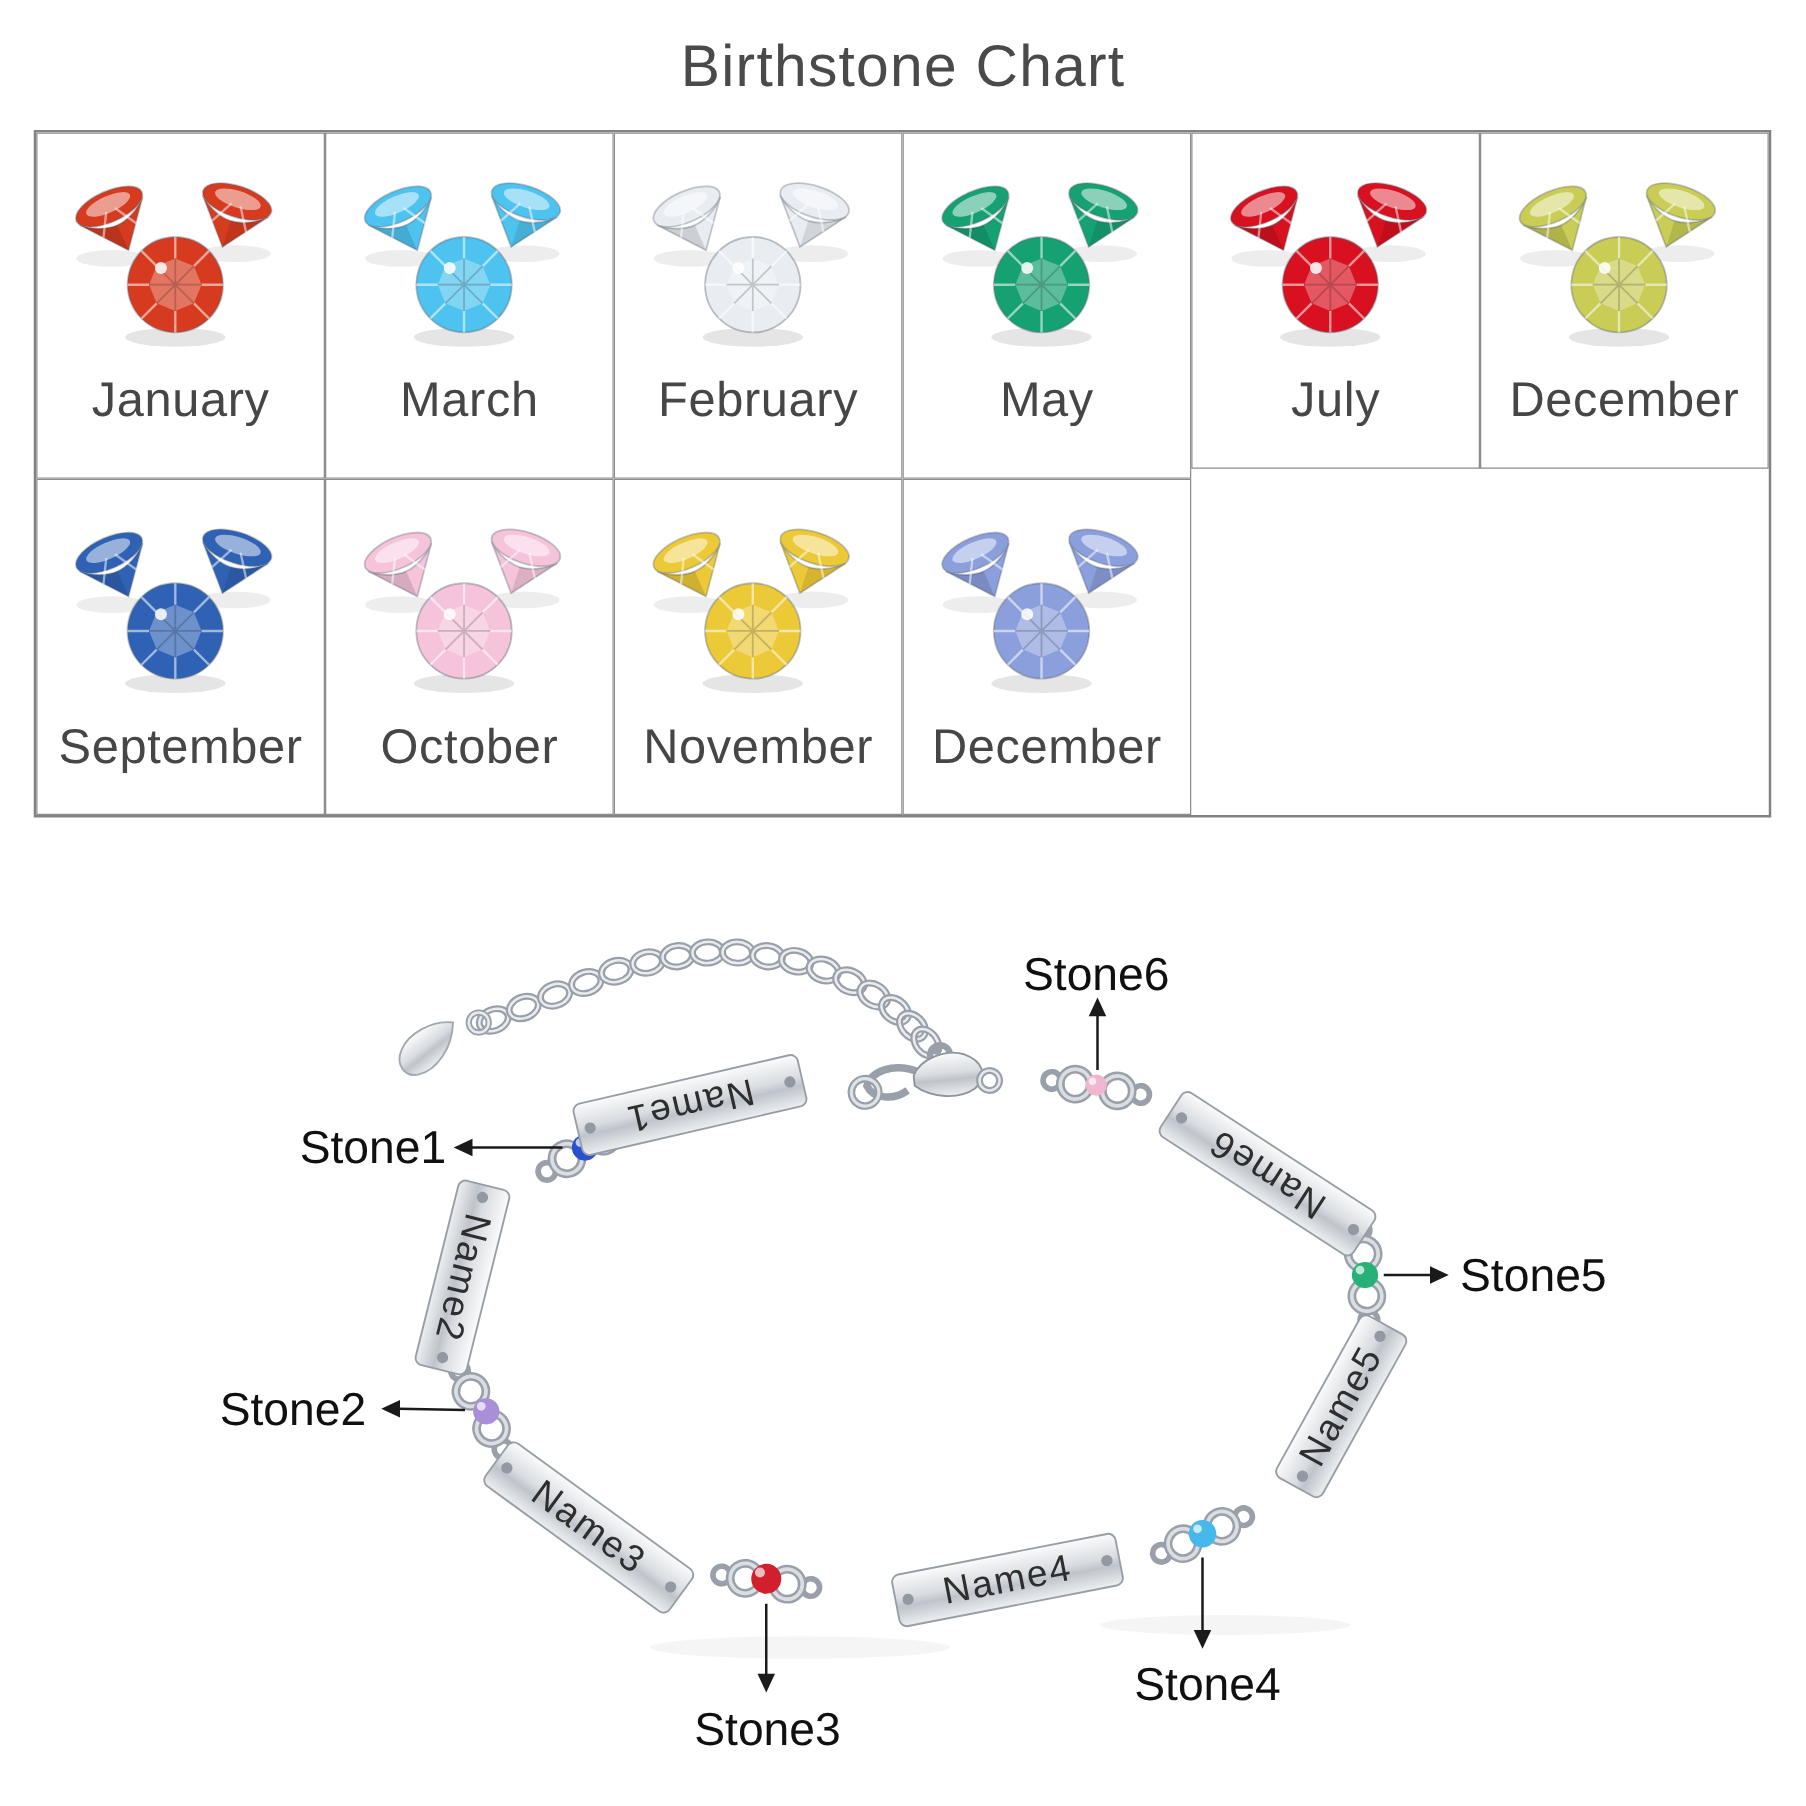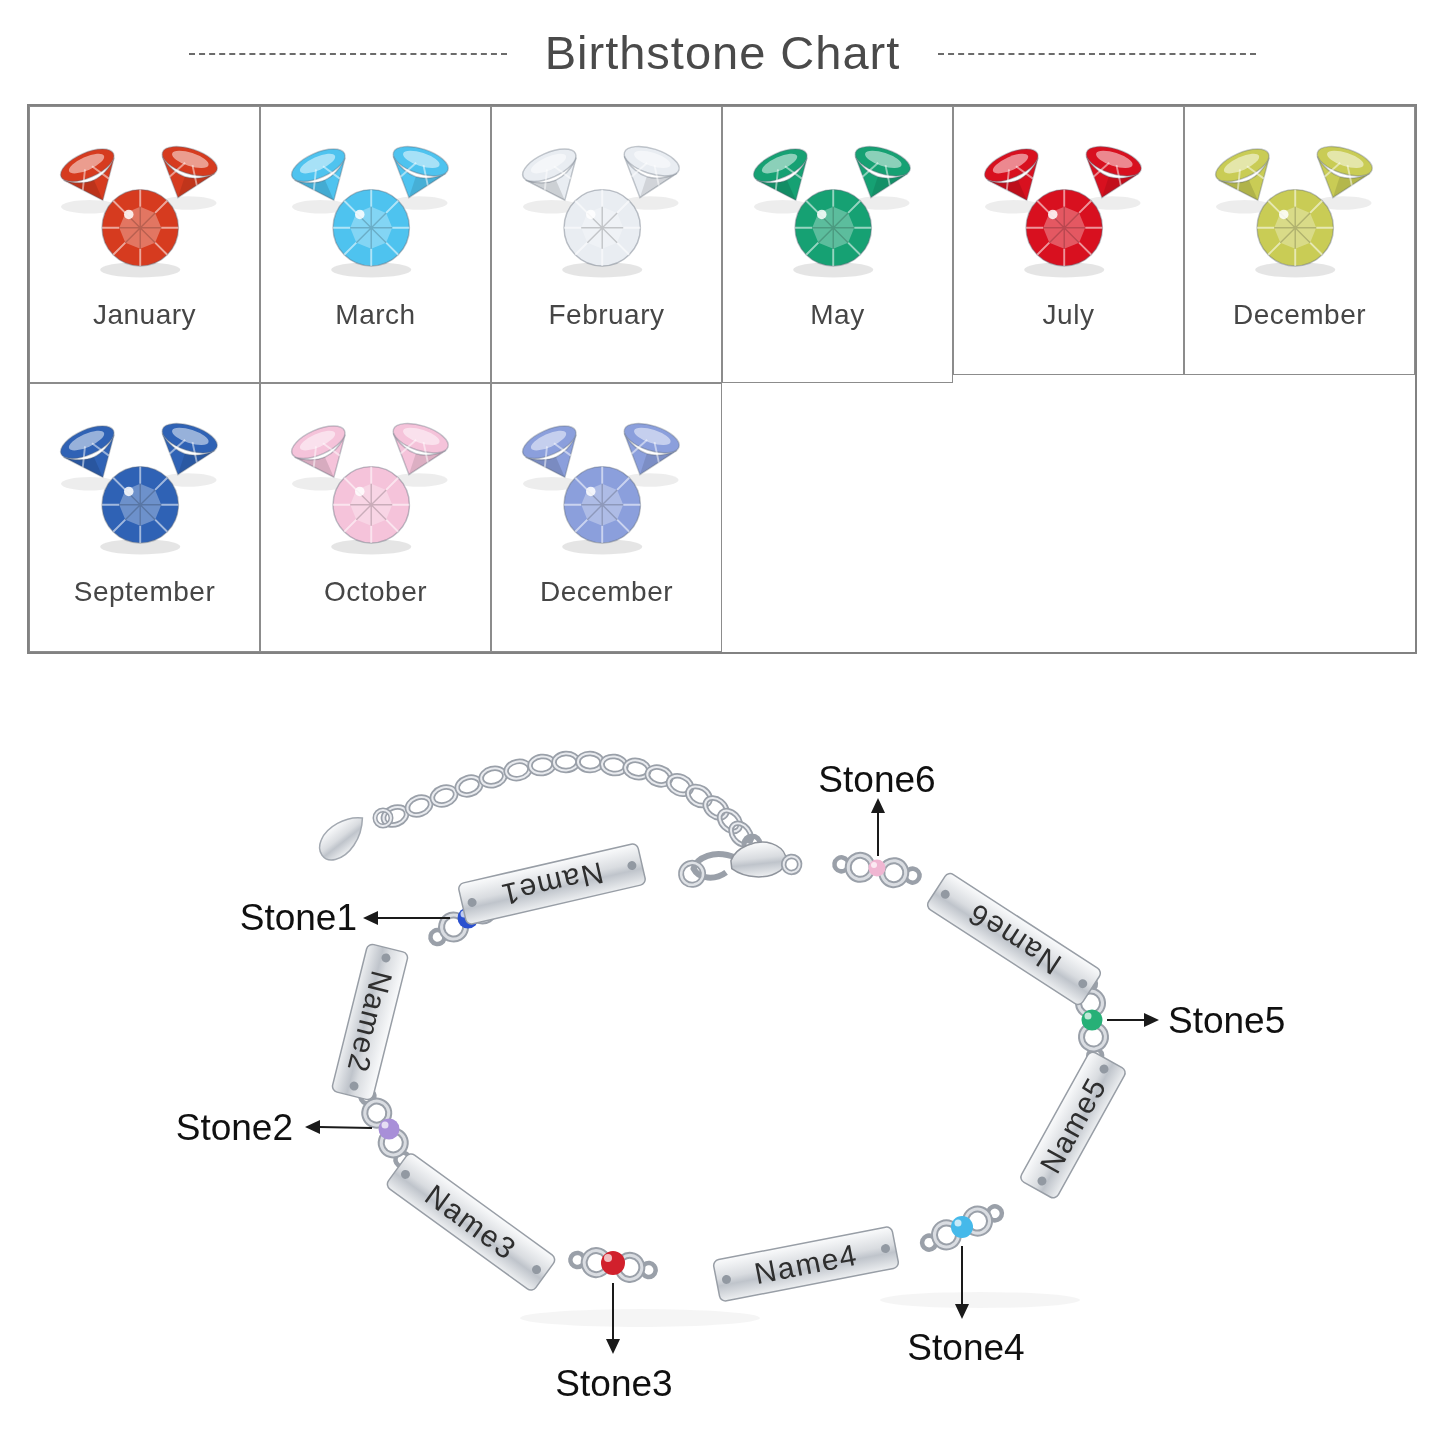--- a/index.html
+++ b/index.html
@@ -1,32 +1,32 @@
 <!DOCTYPE html>
 <html><head>
 <meta charset="utf-8">
 <style>
   html,body{margin:0;padding:0;background:#ffffff;}
   body{width:1445px;height:1445px;position:relative;overflow:hidden;
        font-family:"Liberation Sans", sans-serif;}
 
   
-  .header{height:104px;display:flex;align-items:center;justify-content:center;gap:38px;}
+  .header{height:104px;display:flex;align-items:center;justify-content:center;gap:38px;flex-direction:column;}
   .dash{width:318px;border-top:2px dashed #6b6b6b;height:0;margin-top:4px;}
   .title{font-size:47px;color:#4a4a4a;letter-spacing:1px;font-weight:500;}
 
   
   .chart-table{width:1386px;margin-left:27px;border:2px solid #828282;
                display:grid;grid-template-columns:repeat(6,1fr);}
   .cell{border:1px solid #8c8c8c;background:#fff;display:flex;flex-direction:column;
         align-items:center;}
   .row1{height:275px;} .row2{height:267px;}
   .gemfig{height:182px;margin-top:4px;}
   .gemfig svg{height:182px;width:210px;display:block;}
-  .month{font-size:28px;color:#464646;margin-top:6px;letter-spacing:.5px;}
+  .month{font-size:39px;color:#464646;margin-top:6px;letter-spacing:.5px;}
 
   
   .bracelet-svg{position:absolute;left:0;top:0;width:1445px;height:1445px;}
   .stone-label{font-size:37px;fill:#101010;}
   .bar-text{font-size:30px;fill:#2e2e2e;letter-spacing:1.5px;}
   .annot-line{stroke:#1a1a1a;stroke-width:2;}
   .annot-head{fill:#1a1a1a;}
 </style>
 </head>
 <body>
@@ -135,20 +135,28 @@
   </div>
   <div class="cell row2">
     <div class="gemfig" style="color: rgb(245, 195, 218);">
         <svg viewBox="0 0 220 190">
           <use href="#gemset"></use>
         </svg>
       </div>
     <div class="month">October</div>
   </div>
   <div class="cell row2">
+    <div class="gemfig" style="color: rgb(236, 201, 55);">
+        <svg viewBox="0 0 220 190">
+          <use href="#gemset"></use>
+        </svg>
+      </div>
+    <div class="month">November</div>
+  </div>
+  <div class="cell row2">
     <div class="gemfig" style="color: rgb(139, 159, 220);">
         <svg viewBox="0 0 220 190">
           <use href="#gemset"></use>
         </svg>
       </div>
     <div class="month">December</div>
   </div>
 </div>
 
 <svg class="bracelet-svg" viewBox="0 0 1445 1445">

